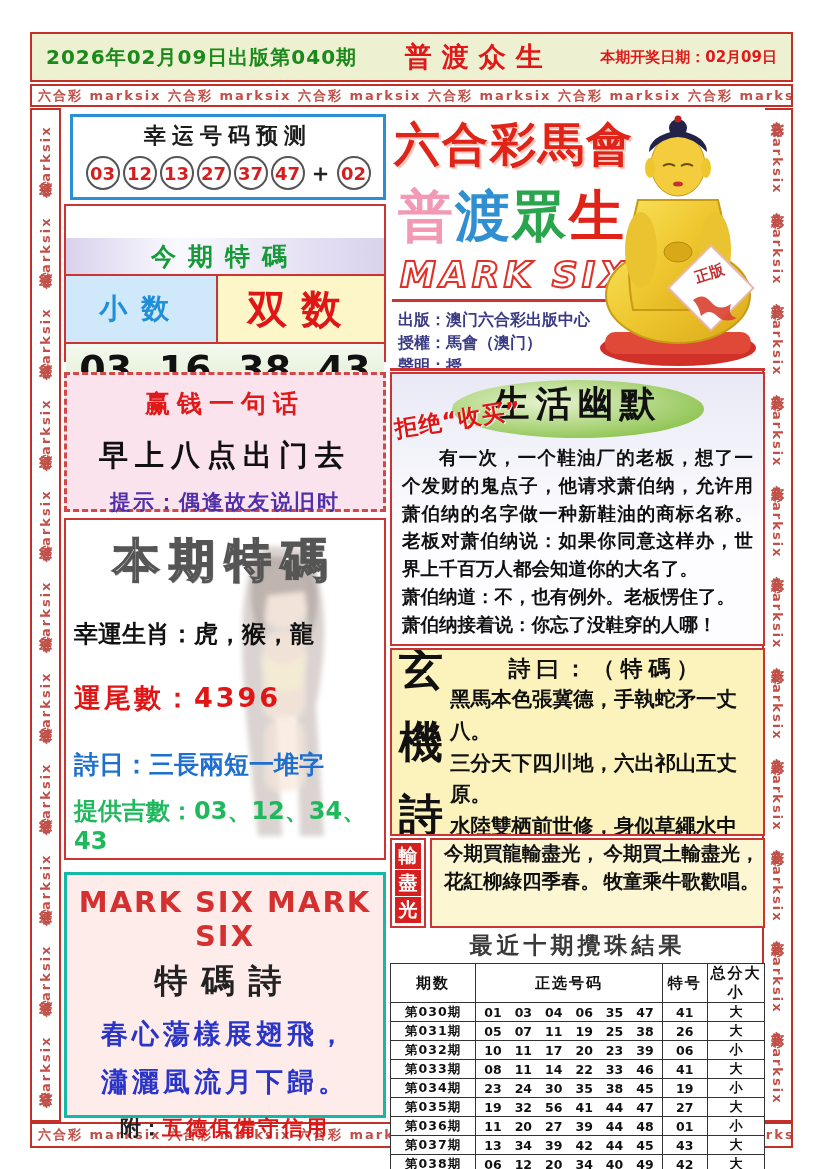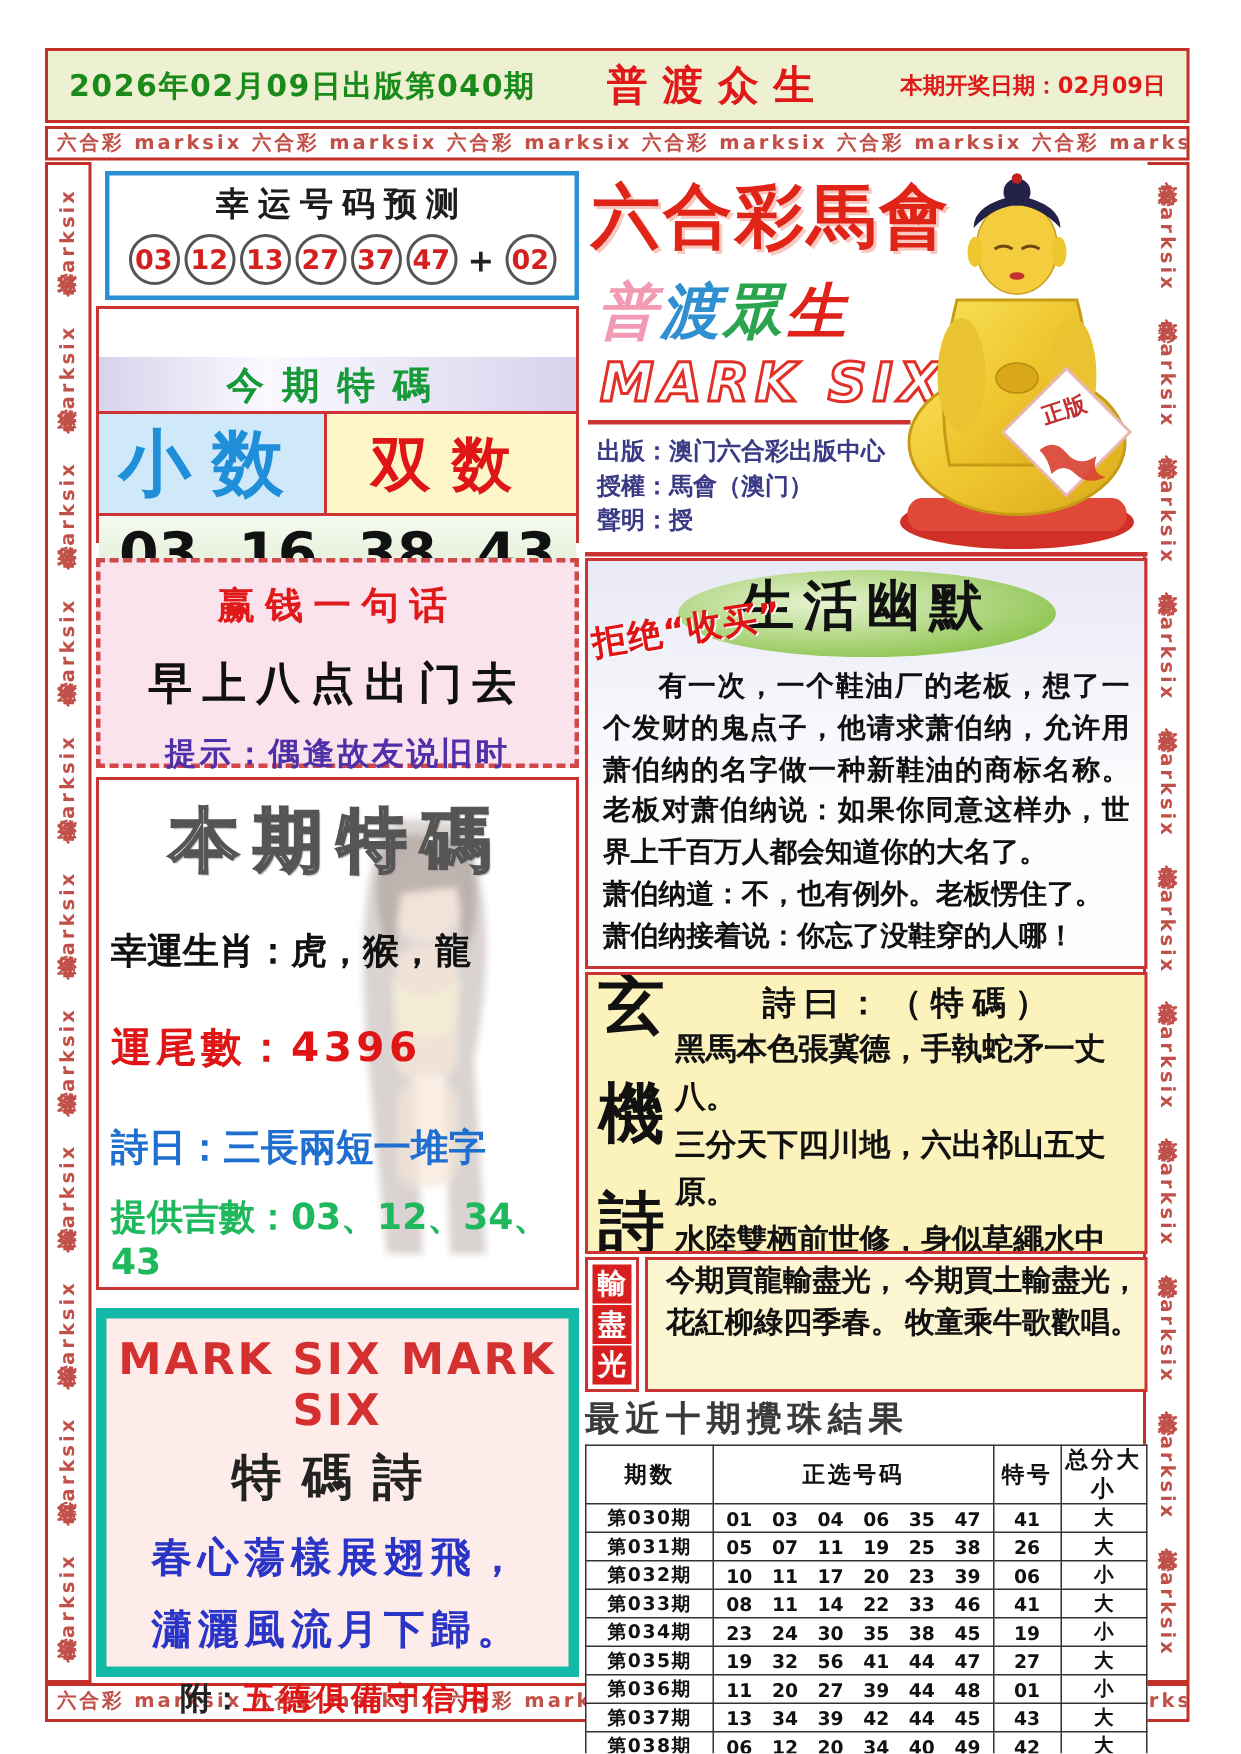--- a/index.html
+++ b/index.html
@@ -34,21 +34,21 @@
     color:#d41f1f;font-weight:bold;font-size:18px;display:flex;align-items:center;
     justify-content:center;box-sizing:border-box;background:#fff;}
   .plus-sign{font-size:24px;font-weight:bold;color:#222;margin:0 1px;}
 
   .special-box{left:64px;top:204px;width:322px;height:158px;border:2px solid #cc3333;
     box-sizing:border-box;background:#fff;}
   .special-title{height:36px;background:linear-gradient(90deg,#d8d2ec,#faf9ff 35%,#d8d2ec);
     border-bottom:2px solid #cc3333;display:flex;align-items:center;justify-content:center;
     color:#169a38;font-weight:bold;font-size:25px;letter-spacing:12px;margin-top:32px;}
   .special-mid{display:flex;height:66px;border-bottom:2px solid #cc3333;}
-  .cell-small{flex:1;background:#cfe9fb;color:#1e8fd8;font-weight:bold;font-size:48px;
+  .cell-small{flex:1;background:#cfe9fb;color:#1e8fd8;font-weight:bold;font-size:28px;
     letter-spacing:14px;display:flex;align-items:center;justify-content:center;
     border-right:2px solid #cc3333;}
   .cell-even{flex:1.1;background:#fdf6c8;color:#e01515;font-weight:bold;font-size:40px;
     letter-spacing:14px;display:flex;align-items:center;justify-content:center;}
   .special-nums{height:50px;background:linear-gradient(180deg,#f4faf0,#dfeccf);
     display:flex;align-items:center;justify-content:space-around;color:#111;
     font-weight:bold;font-size:38px;}
 
   .win-box{left:64px;top:372px;width:322px;height:140px;background:#fbe3ee;
     border:3px dashed #d04848;box-sizing:border-box;text-align:center;}
@@ -60,35 +60,35 @@
     box-sizing:border-box;background:#fff;overflow:hidden;}
   .cur-girl{position:absolute;right:8px;top:16px;z-index:0;opacity:.45;}
   .cur-inner{position:relative;z-index:1;padding:10px 8px;}
   .cur-title{font-size:46px;font-weight:bold;letter-spacing:10px;text-align:center;
     color:#fbfbfb;-webkit-text-stroke:1.6px #555;text-shadow:1px 1px 1px #999;}
   .cur-zodiac{color:#111;font-weight:bold;font-size:24px;margin-top:26px;}
   .cur-tail{color:#e01515;font-weight:bold;font-size:27px;letter-spacing:3px;margin-top:30px;}
   .cur-poem{color:#1f6fd0;font-weight:bold;font-size:25px;margin-top:32px;}
   .cur-lucky{color:#1fb85c;font-weight:bold;font-size:24px;margin-top:14px;}
 
-  .poem-box{left:64px;top:872px;width:322px;height:246px;border:7px solid #14b8a6;
+  .poem-box{left:64px;top:872px;width:322px;height:246px;border:3px solid #14b8a6;
     background:#fdecea;box-sizing:border-box;text-align:center;}
   .poem-brand{color:#d43030;font-size:29px;font-weight:bold;letter-spacing:2px;margin-top:10px;}
   .poem-title{color:#222;font-size:33px;font-weight:bold;letter-spacing:14px;margin-top:6px;}
   .poem-line{color:#2a35c8;font-size:27px;font-weight:bold;letter-spacing:4px;margin-top:12px;}
   .poem-note{font-size:21px;font-weight:bold;margin-top:14px;color:#222;}
   .poem-note .red{color:#e01515;letter-spacing:3px;}
 
   
   .masthead{left:390px;top:108px;width:375px;height:263px;background:#fff;
     border-bottom:3px solid #cc3333;box-sizing:border-box;overflow:hidden;}
   .club{color:#e02418;font-weight:bold;font-size:46px;letter-spacing:2px;margin:6px 0 0 4px;
     text-shadow:2px 2px 0 #f8c8c0;}
-  .big-chars{margin:4px 0 0 8px;font-weight:bold;font-size:40px;letter-spacing:2px;
-    white-space:nowrap;font-style:italic;}
+  .big-chars{margin:4px 0 0 8px;font-weight:bold;font-size:55px;letter-spacing:2px;
+    white-space:nowrap;}
   .big-chars span{text-shadow:2px 2px 0 rgba(255,255,255,.6);}
   .marksix{font-style:italic;font-weight:bold;font-size:36px;color:#fff;
     -webkit-text-stroke:2px #e03028;letter-spacing:4px;margin:0 0 0 10px;
     text-shadow:1px 1px 0 #e8a8a0;}
   .red-rule{width:215px;height:3px;background:#cc3333;margin:4px 0 6px 2px;}
   .pubinfo{color:#3a3a85;font-weight:bold;font-size:16px;line-height:1.45;margin-left:8px;}
   .buddha{position:absolute;right:2px;top:2px;}
 
   .humor-box{left:390px;top:372px;width:375px;height:274px;border:2px solid #cc3333;
     background:linear-gradient(180deg,#e9e9f5,#fdfdff 60%);box-sizing:border-box;overflow:hidden;}
@@ -114,21 +114,21 @@
   .lose-wrap{left:390px;top:838px;width:375px;height:90px;display:flex;gap:4px;box-sizing:border-box;}
   .lose-title{width:36px;border:2px solid #cc3333;background:#fff;box-sizing:border-box;
     display:flex;flex-direction:column;align-items:center;justify-content:space-around;padding:2px 0;}
   .sjg-char{width:26px;height:26px;background:#d81f1f;color:#fff;font-weight:bold;font-size:19px;
     display:flex;align-items:center;justify-content:center;}
   .lose-body{flex:1;border:2px solid #cc3333;background:#fdf6d2;box-sizing:border-box;
     display:flex;flex-direction:row;justify-content:center;padding-left:12px;}
   .lose-line{color:#111;font-weight:bold;font-size:19.5px;line-height:1.45;}
 
   .results{left:390px;top:930px;width:375px;height:190px;box-sizing:border-box;}
-  .results-title{text-align:left;color:#3a3a3a;font-weight:bold;font-size:23px;
+  .results-title{text-align:center;color:#3a3a3a;font-weight:bold;font-size:23px;
     letter-spacing:4px;margin-bottom:2px;}
   table.res{border-collapse:collapse;width:100%;background:#fff;}
   table.res th,table.res td{border:1px solid #333;color:#111;font-weight:bold;padding:0;}
   table.res th{font-size:15px;height:22px;letter-spacing:2px;}
   td.period{width:84px;font-size:12.5px;text-align:center;height:13.4px;letter-spacing:1px;}
   td.nums{width:185px;}
   td.nums .nrow{display:flex;justify-content:space-between;padding:0 8px;font-size:12.5px;}
   td.spec{width:44px;text-align:center;font-size:12.5px;}
   td.size{width:56px;text-align:center;font-size:13px;}
 </style>

